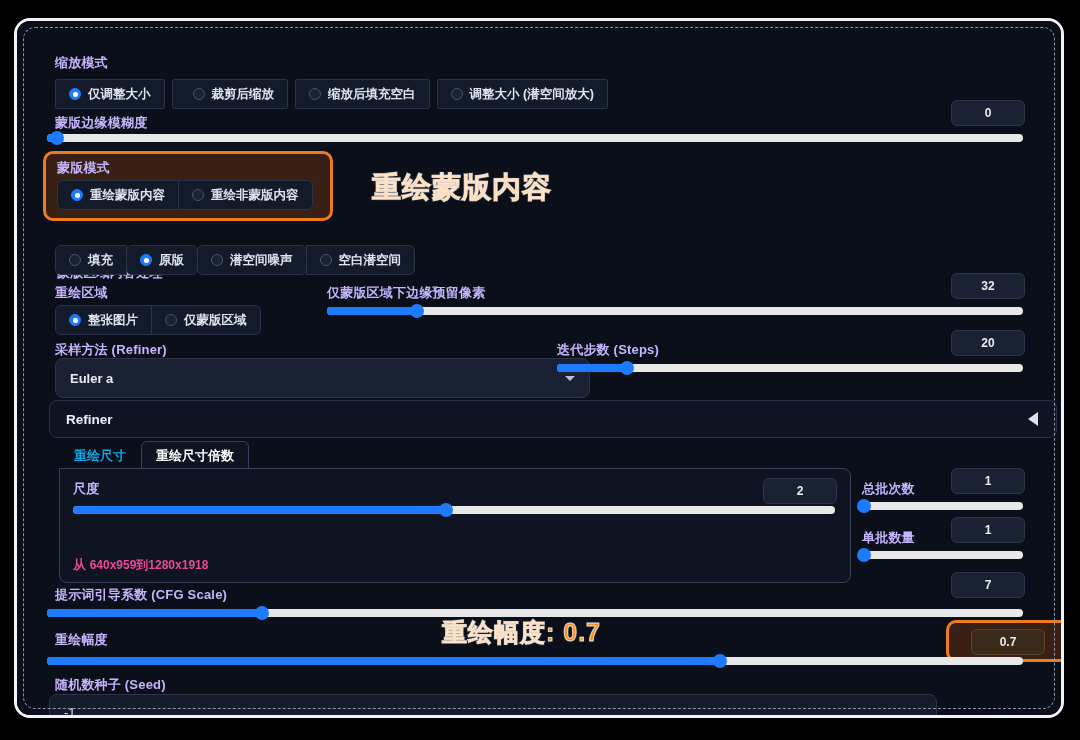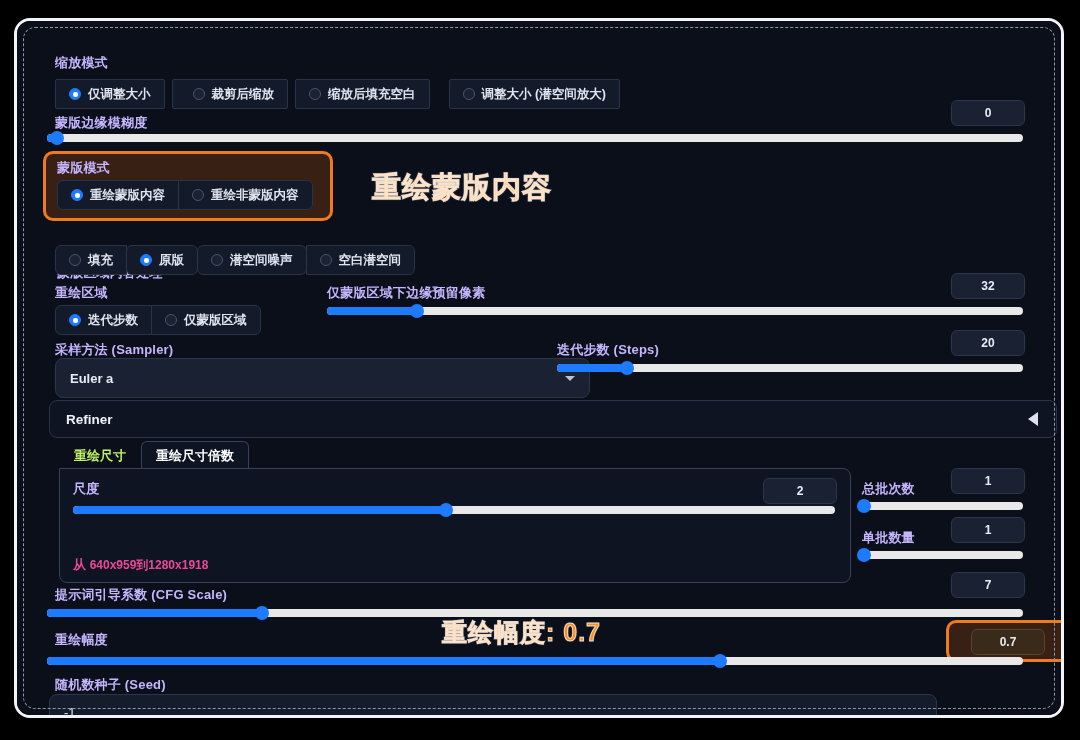--- a/index.html
+++ b/index.html
@@ -70,21 +70,21 @@
   .refiner{position:absolute;background:#0e1422;border:1px solid #2a3347;
            border-radius:8px;display:flex;align-items:center;
            padding:0 16px;color:#eef1f7;font-size:13.5px;font-weight:700;}
   .tri-left{position:absolute;right:18px;width:0;height:0;
             border-top:7px solid transparent;border-bottom:7px solid transparent;
             border-right:10px solid #dde3ee;}
 
   
   .tabs{position:absolute;display:flex;align-items:flex-end;}
   .tab{height:28px;padding:0 14px;display:flex;align-items:center;
-       color:#bef264;font-size:13px;font-weight:700;white-space:nowrap;
+       color:#0ea5e9;font-size:13px;font-weight:700;white-space:nowrap;
        border:1px solid transparent;border-radius:6px 6px 0 0;}
   .tab.active{color:#fff;background:#0e1422;border-color:#39415a;border-bottom-color:#0e1422;}
   .tabpanel{position:absolute;background:#0e1422;border:1px solid #39415a;
             border-radius:0 8px 8px 8px;}
 
   
   .textinput{position:absolute;background:#151c2b;border:1px solid #2c3549;
              border-radius:8px;display:flex;align-items:center;padding:0 14px;
              color:#dde3ee;font-size:13px;}
 
@@ -109,21 +109,21 @@
         <span>仅调整大小</span>
       </div>
       <div class="radio only" style="margin-left:8px;padding-left:20px;">
         <span class="dot"></span>
         <span>裁剪后缩放</span>
       </div>
       <div class="radio only" style="margin-left:8px;">
         <span class="dot"></span>
         <span>缩放后填充空白</span>
       </div>
-      <div class="radio only" style="margin-left:20px;">
+      <div class="radio only" style="margin-left:8px;">
         <span class="dot"></span>
         <span>调整大小 (潜空间放大)</span>
       </div>
     </div>
 
     <div class="lbl" style="left:38px;top:93px;">蒙版边缘模糊度</div>
     <div class="numbox" style="left:934px;top:79px;width:72px;">0</div>
     <div class="slider" style="left:30px;top:113px;width:976px;">
       <div class="track"></div>
       <div class="fill" style="width:1%;"></div>
@@ -161,37 +161,37 @@
       <div class="radio">
         <span class="dot"></span>
         <span>空白潜空间</span>
       </div>
     </div>
 
     <div class="lbl" style="left:38px;top:263px;">重绘区域</div>
     <div class="radiogroup" style="left:38px;top:284px;">
       <div class="radio sel">
         <span class="dot"></span>
-        <span>迭代步数</span>
+        <span>整张图片</span>
       </div>
       <div class="radio">
         <span class="dot"></span>
         <span>仅蒙版区域</span>
       </div>
     </div>
 
     <div class="lbl" style="left:310px;top:263px;">仅蒙版区域下边缘预留像素</div>
     <div class="numbox" style="left:934px;top:252px;width:72px;">32</div>
     <div class="slider" style="left:310px;top:286px;width:696px;">
       <div class="track"></div>
       <div class="fill" style="width:13%;"></div>
       <div class="knob" style="left:13%;"></div>
     </div>
 
-    <div class="lbl" style="left:38px;top:320px;">采样方法 (Sampler)</div>
+    <div class="lbl" style="left:38px;top:320px;">采样方法 (Refiner)</div>
     <div class="dropdown" style="left:38px;top:337px;width:505px;height:38px;">
       <span>Euler a</span>
       <span class="chev"></span>
     </div>
 
     <div class="lbl" style="left:540px;top:320px;">迭代步数 (Steps)</div>
     <div class="numbox" style="left:934px;top:309px;width:72px;">20</div>
     <div class="slider" style="left:540px;top:343px;width:466px;">
       <div class="track"></div>
       <div class="fill" style="width:15%;"></div>

